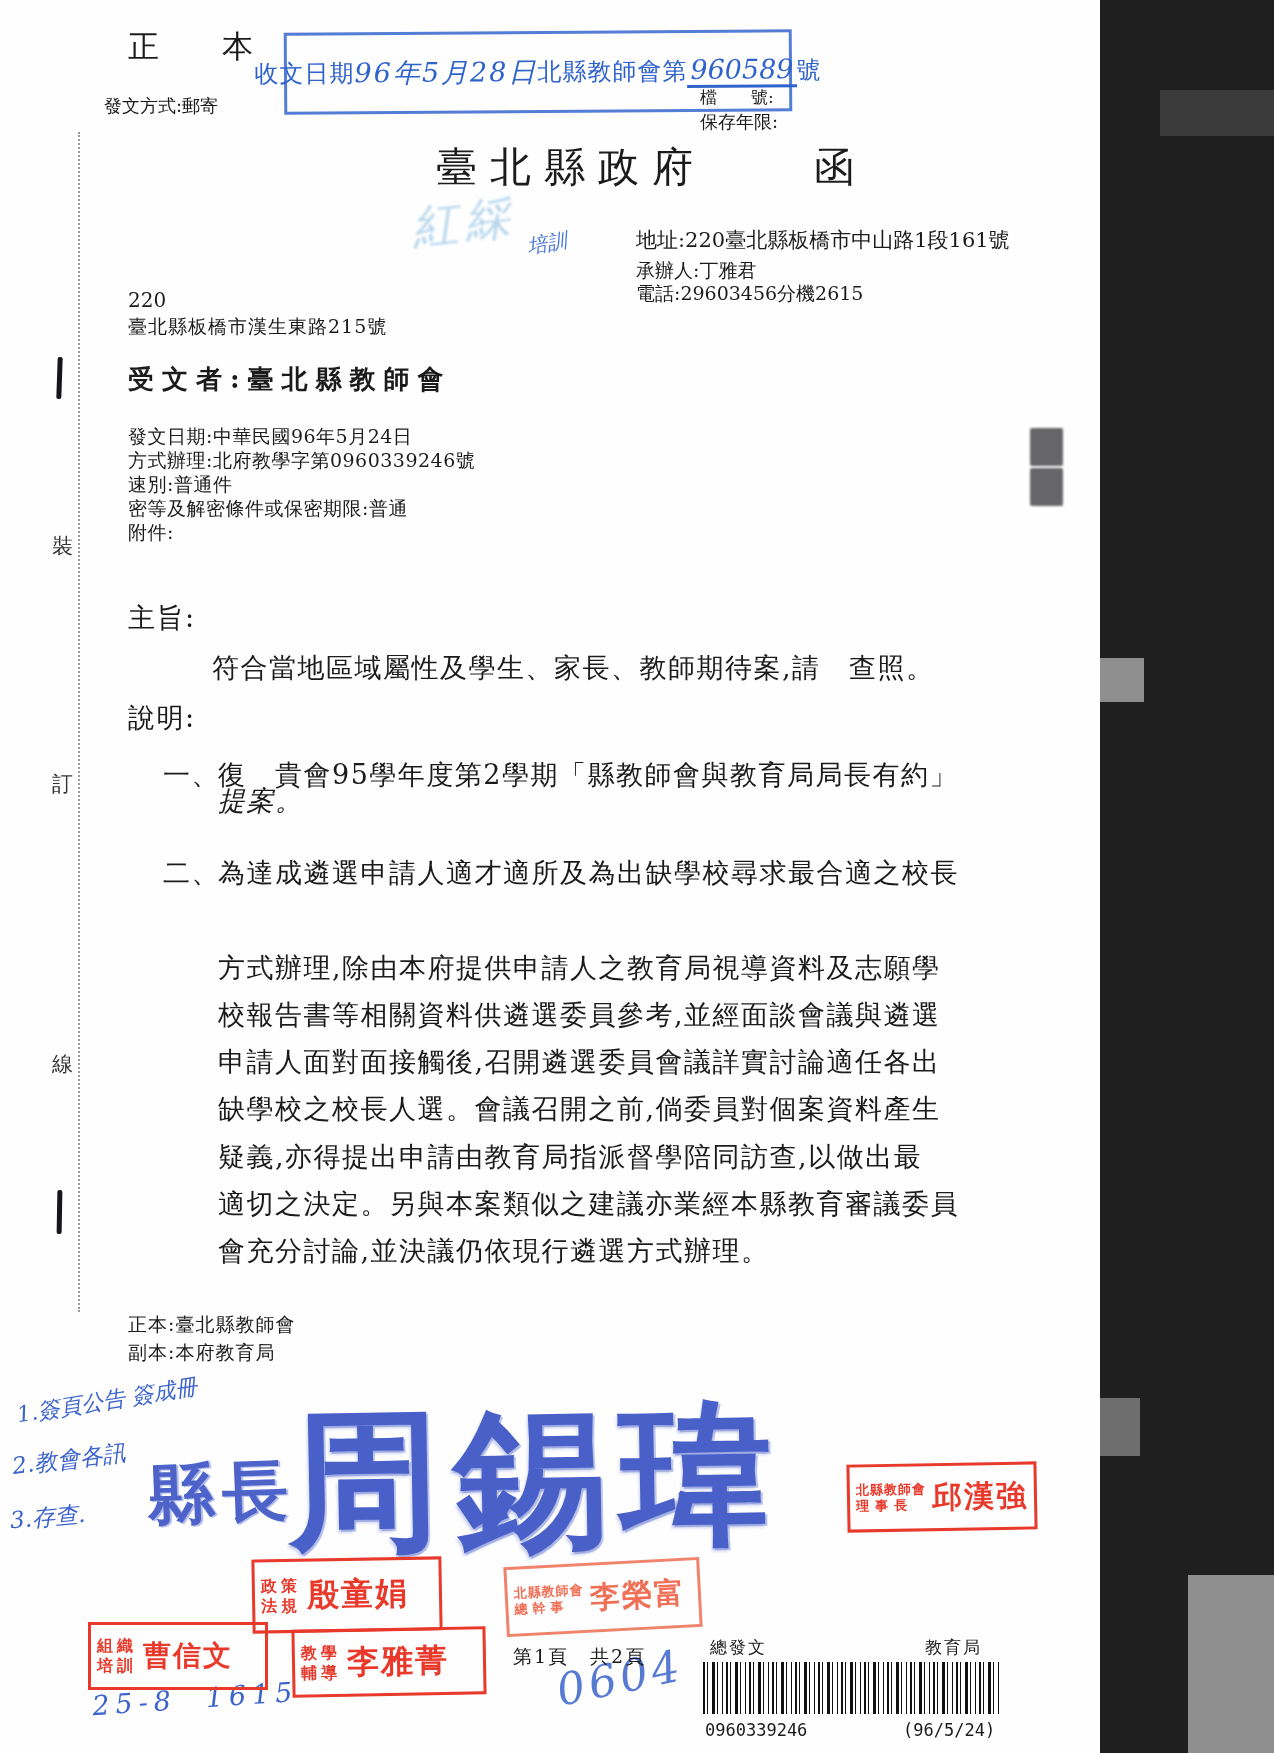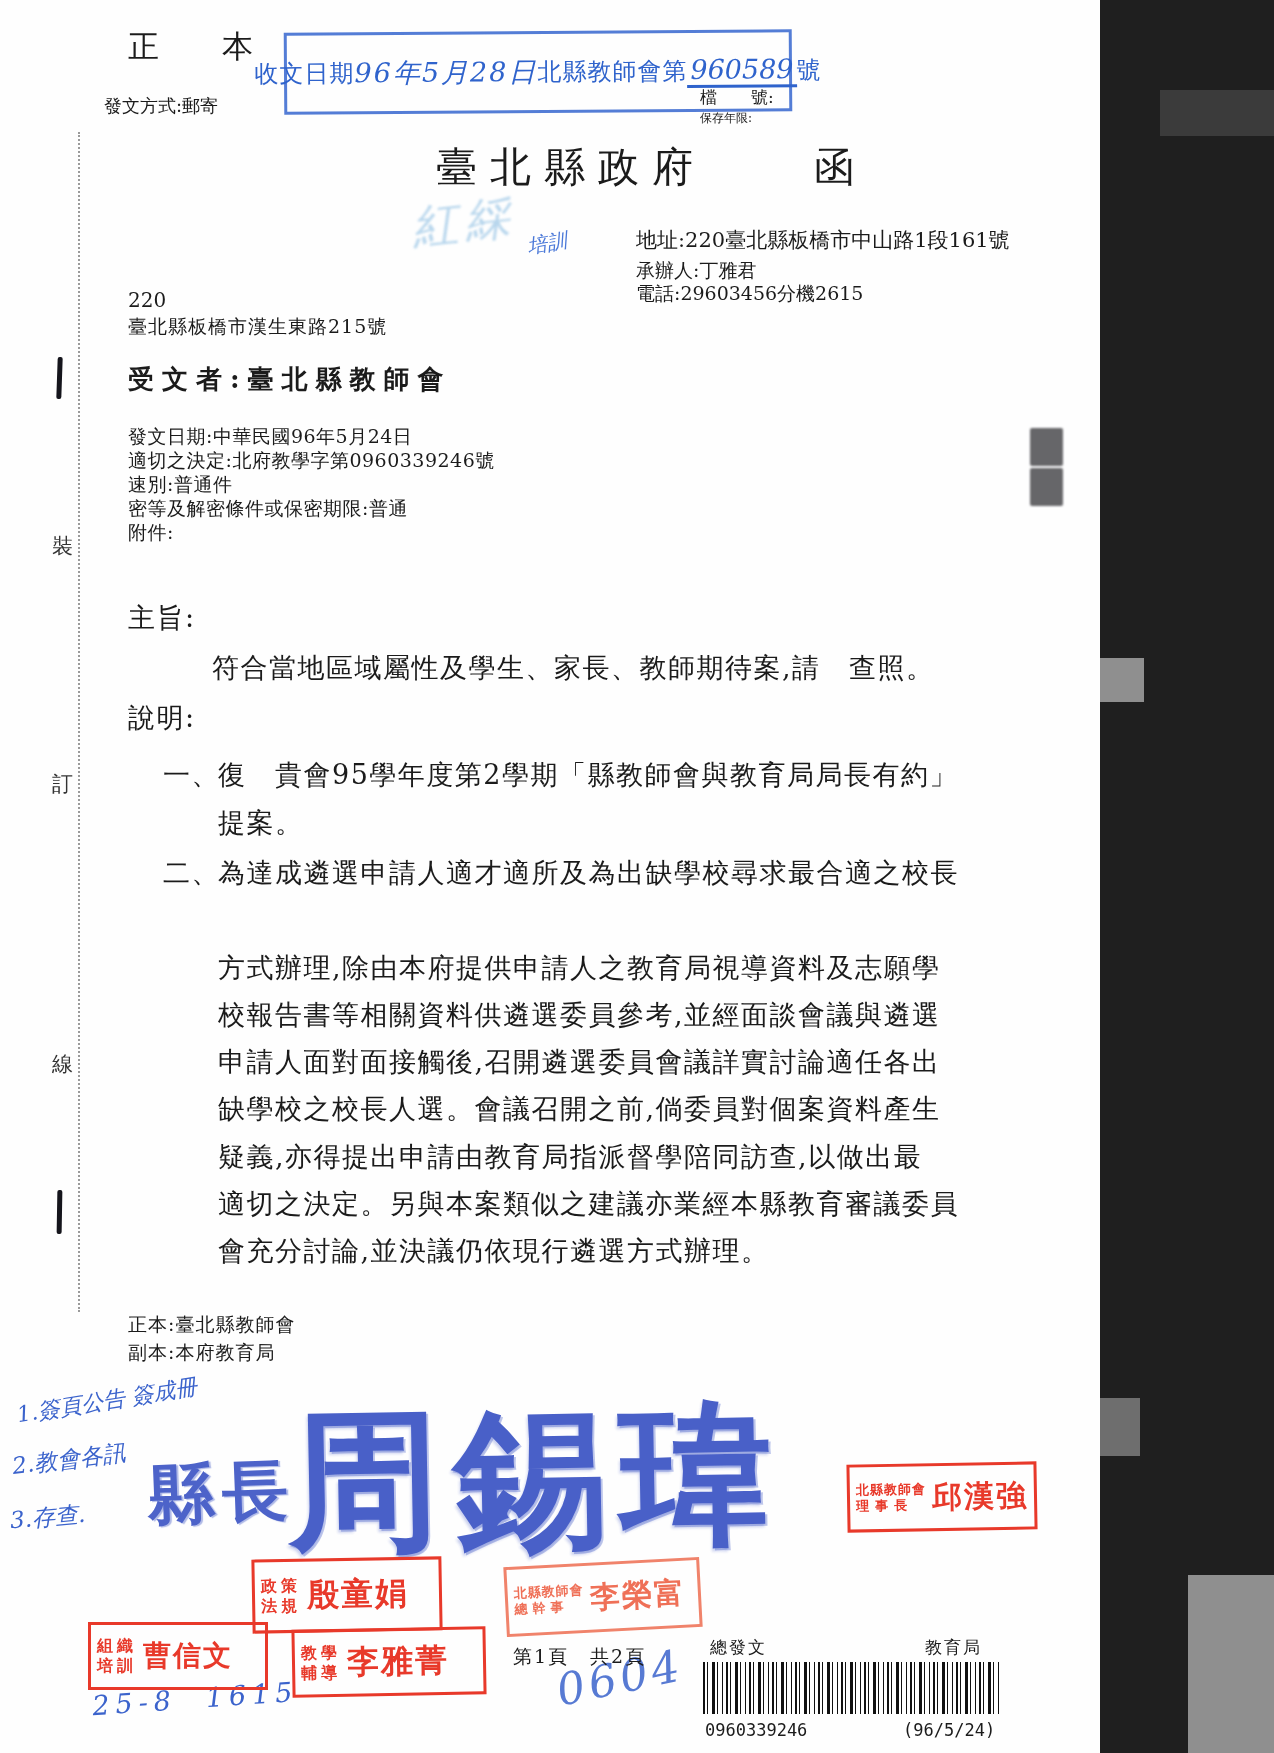--- a/index.html
+++ b/index.html
@@ -75,53 +75,53 @@
   <div class="abs pen-mark" style="left:57px;top:1190px;height:44px;transform:rotate(1deg);"></div>
 
   <span class="abs nowrap" style="left:128px;top:26px;font-size:31px;letter-spacing:16px;">正　本</span>
   <span class="abs nowrap" style="left:104px;top:94px;font-size:18px;">發文方式:郵寄</span>
 
   <div class="abs recv-box">
     <span class="recv-print">收文日期</span><span class="recv-hand">96年5月28日</span><span class="recv-print">北縣教師會第</span><span class="recv-num">960589</span><span class="recv-print">號</span>
   </div>
 
   <span class="abs nowrap" style="left:700px;top:86px;font-size:17px;">檔　　號:</span>
-  <span class="abs nowrap" style="left:700px;top:110px;font-size:12px;">保存年限:</span>
+  <span class="abs nowrap" style="left:700px;top:110px;font-size:18px;">保存年限:</span>
 
   <span class="abs nowrap" style="left:436px;top:140px;font-size:41px;letter-spacing:13px;">臺北縣政府　　函</span>
 
   <span class="abs green-note" style="left:412px;top:192px;">紅綵</span>
   <span class="abs green-note2" style="left:527px;top:230px;">培訓</span>
 
   <span class="abs nowrap" style="left:636px;top:226px;font-size:21px;">地址:220臺北縣板橋市中山路1段161號</span>
   <span class="abs nowrap" style="left:636px;top:258px;font-size:19px;">承辦人:丁雅君</span>
   <span class="abs nowrap" style="left:636px;top:281px;font-size:19px;">電話:29603456分機2615</span>
 
   <span class="abs nowrap" style="left:128px;top:288px;font-size:20px;">220</span>
   <span class="abs nowrap" style="left:128px;top:314px;font-size:19px;letter-spacing:1px;">臺北縣板橋市漢生東路215號</span>
 
   <span class="abs nowrap" style="left:128px;top:362px;font-size:26px;letter-spacing:8px;font-weight:bold;">受文者:臺北縣教師會</span>
 
   <span class="abs meta-line" style="left:128px;top:424px;">發文日期:中華民國96年5月24日</span>
-  <span class="abs meta-line" style="left:128px;top:448px;">適切之決定:北府教學字第0960339246號</span>
+  <span class="abs meta-line" style="left:128px;top:448px;">方式辦理:北府教學字第0960339246號</span>
   <span class="abs meta-line" style="left:128px;top:472px;">速別:普通件</span>
   <span class="abs meta-line" style="left:128px;top:496px;">密等及解密條件或保密期限:普通</span>
   <span class="abs meta-line" style="left:128px;top:520px;">附件:</span>
 
   <div class="abs faint-seal" style="left:1030px;top:428px;width:33px;height:38px;"></div>
   <div class="abs faint-seal" style="left:1030px;top:468px;width:33px;height:38px;"></div>
 
   <span class="abs body-line" style="left:128px;top:600px;">主旨:</span>
   <span class="abs body-line" style="left:212px;top:650px;">符合當地區域屬性及學生、家長、教師期待案,請　查照。</span>
 
   <span class="abs body-line" style="left:128px;top:700px;">說明:</span>
 
   <span class="abs body-line" style="left:163px;top:757px;">一、</span>
   <span class="abs body-line" style="left:218px;top:757px;">復　貴會95學年度第2學期「縣教師會與教育局局長有約」</span>
-  <span class="abs body-line" style="left:218px;top:805px;">提案。</span>
+  <span class="abs body-line" style="left:218px;top:783px;font-style:italic;">提案。</span>
 
   <span class="abs body-line" style="left:163px;top:855px;">二、</span>
   <span class="abs body-line" style="left:218px;top:855px;">為達成遴選申請人適才適所及為出缺學校尋求最合適之校長</span>
   <span class="abs body-line" style="left:218px;top:950px;">方式辦理,除由本府提供申請人之教育局視導資料及志願學</span>
   <span class="abs body-line" style="left:218px;top:997px;">校報告書等相關資料供遴選委員參考,並經面談會議與遴選</span>
   <span class="abs body-line" style="left:218px;top:1044px;">申請人面對面接觸後,召開遴選委員會議詳實討論適任各出</span>
   <span class="abs body-line" style="left:218px;top:1091px;">缺學校之校長人選。會議召開之前,倘委員對個案資料產生</span>
   <span class="abs body-line" style="left:218px;top:1139px;">疑義,亦得提出申請由教育局指派督學陪同訪查,以做出最</span>
   <span class="abs body-line" style="left:218px;top:1186px;">適切之決定。另與本案類似之建議亦業經本縣教育審議委員</span>
   <span class="abs body-line" style="left:218px;top:1233px;">會充分討論,並決議仍依現行遴選方式辦理。</span>

